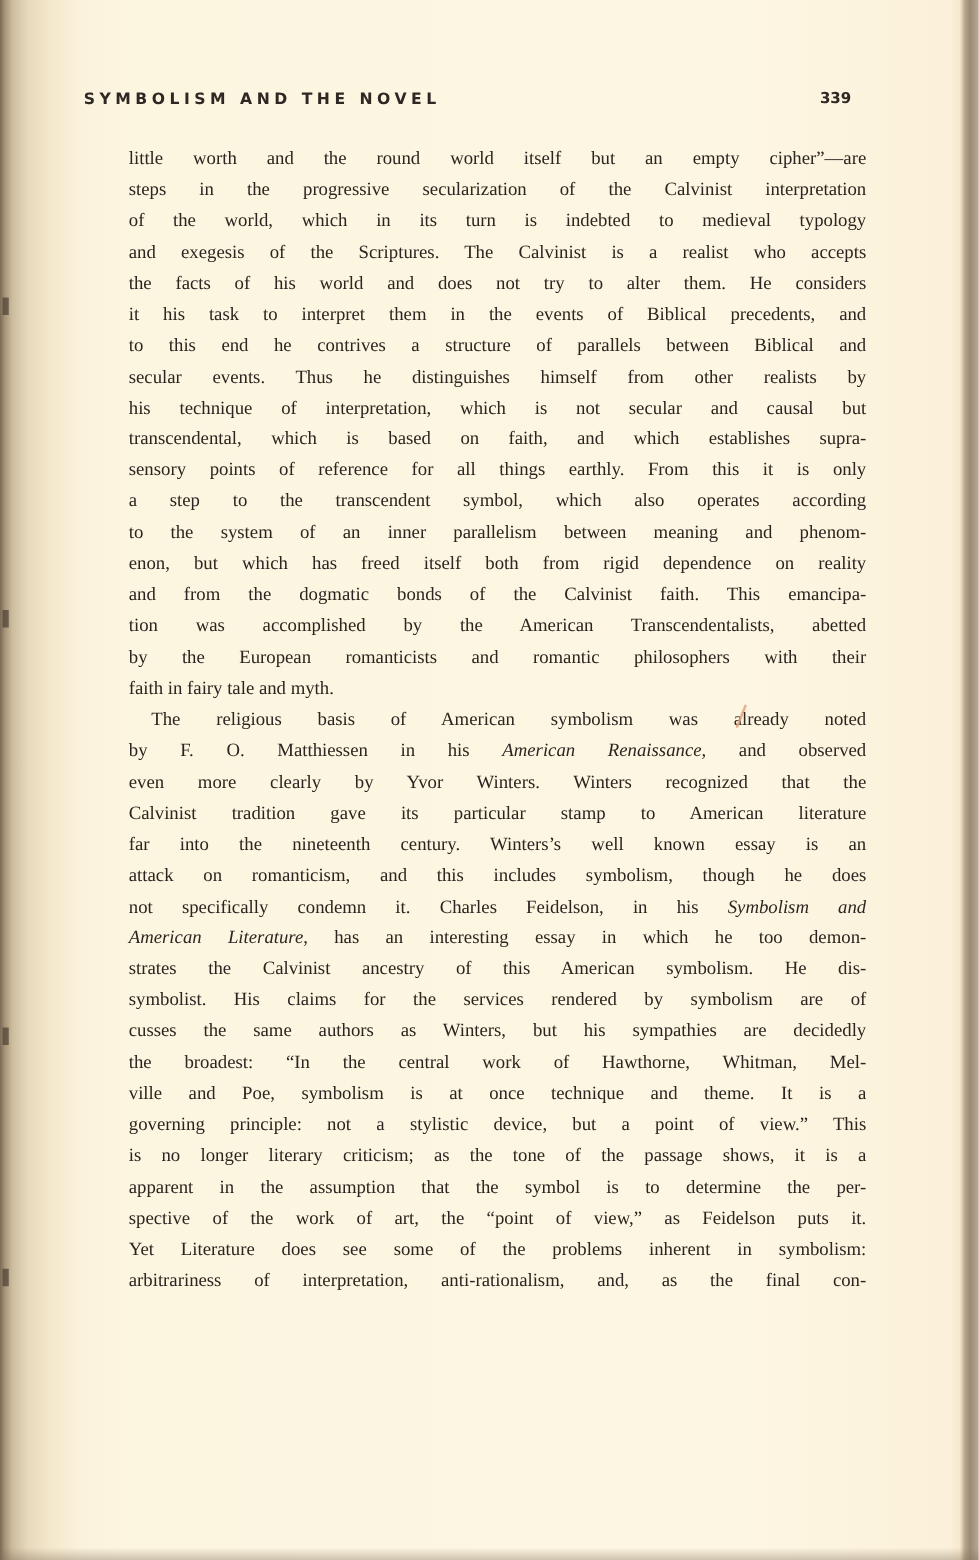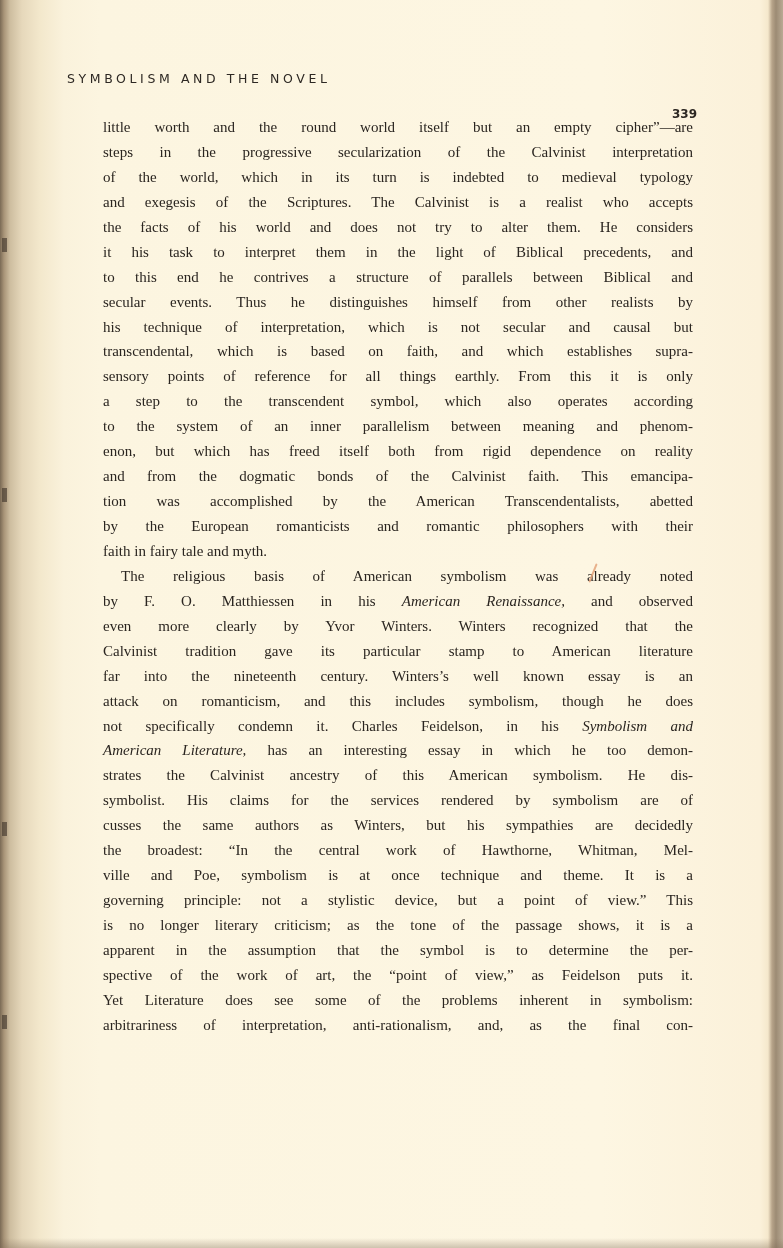--- a/index.html
+++ b/index.html
@@ -37,34 +37,33 @@
       left: 67px;
       top: 71px;
       width: 630px;
       height: 20px;
     }
     .running-head {
       position: absolute;
       left: 0;
       top: 0;
       font-family: "DejaVu Sans", "Liberation Sans", sans-serif;
-      font-weight: normal;
+      font-weight: bold;
       font-size: 12.5px;
       letter-spacing: 3.6px;
       color: #2d2823;
     }
     .page-number {
       position: absolute;
-      right: 0;
+      right: 16px;
       top: 0;
       font-family: "DejaVu Sans", "Liberation Sans", sans-serif;
       font-weight: bold;
       font-size: 12px;
       color: #2d2823;
-      margin-top: 36px;
     }
     .body-text {
       position: absolute;
       left: 103px;
       top: 115px;
       width: 590px;
     }
     .line {
       display: block;
       height: 24.95px;
@@ -114,21 +113,21 @@
     <span class="running-head">SYMBOLISM AND THE NOVEL</span>
     <span class="page-number">339</span>
   </div>
 
   <div class="body-text" id="body-text">
       <span class="line"><span>little worth and the round world itself but an empty cipher”—are</span></span>
       <span class="line"><span>steps in the progressive secularization of the Calvinist interpretation</span></span>
       <span class="line"><span>of the world, which in its turn is indebted to medieval typology</span></span>
       <span class="line"><span>and exegesis of the Scriptures. The Calvinist is a realist who accepts</span></span>
       <span class="line"><span>the facts of his world and does not try to alter them. He considers</span></span>
-      <span class="line"><span>it his task to interpret them in the light of Biblical precedents, and</span></span>
+      <span class="line"><span>it his task to interpret them in the events of Biblical precedents, and</span></span>
       <span class="line"><span>to this end he contrives a structure of parallels between Biblical and</span></span>
       <span class="line"><span>secular events. Thus he distinguishes himself from other realists by</span></span>
       <span class="line"><span>his technique of interpretation, which is not secular and causal but</span></span>
       <span class="line"><span>transcendental, which is based on faith, and which establishes supra-</span></span>
       <span class="line"><span>sensory points of reference for all things earthly. From this it is only</span></span>
       <span class="line"><span>a step to the transcendent symbol, which also operates according</span></span>
       <span class="line"><span>to the system of an inner parallelism between meaning and phenom-</span></span>
       <span class="line"><span>enon, but which has freed itself both from rigid dependence on reality</span></span>
       <span class="line"><span>and from the dogmatic bonds of the Calvinist faith. This emancipa-</span></span>
       <span class="line"><span>tion was accomplished by the American Transcendentalists, abetted</span></span>

